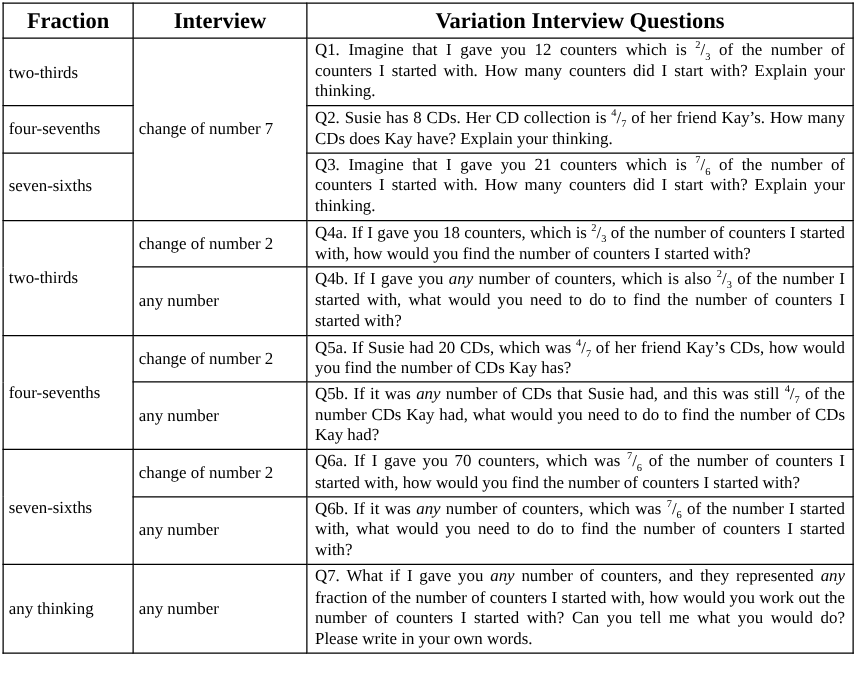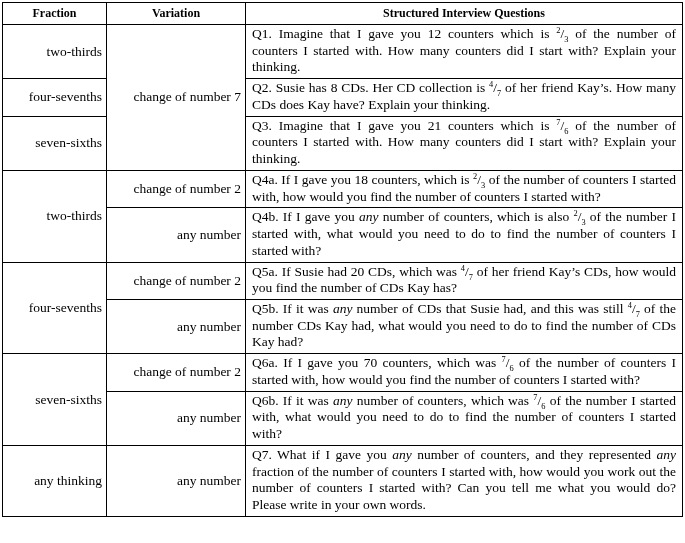--- a/index.html
+++ b/index.html
@@ -26,24 +26,24 @@
   }
   table.iq th,
   table.iq td {
     border: 1px solid #000;
   }
   table.iq th {
     font-weight: bold;
     text-align: center;
     vertical-align: middle;
     padding: 3px 4px;
-    font-size: 12px;
+    font-size: 18px;
   }
   td.c {
-    text-align: right;
+    text-align: left;
     vertical-align: middle;
     padding: 2px 4px;
   }
   td.q {
     text-align: justify;
     vertical-align: top;
     padding: 1px 6px 2px 6px;
     line-height: 1.24;
   }
   sup {
@@ -67,22 +67,22 @@
 <div class="page">
   <table class="iq">
     <colgroup>
       <col style="width:104px">
       <col style="width:139px">
       <col>
     </colgroup>
     <thead>
       <tr>
         <th>Fraction</th>
-        <th>Variation</th>
-        <th>Structured Interview Questions</th>
+        <th>Interview</th>
+        <th>Variation Interview Questions</th>
       </tr>
     </thead>
     <tbody>
       <tr>
         <td class="c">two-thirds</td>
         <td class="c" rowspan="3">change of number 7</td>
         <td class="q">Q1. Imagine that I gave you 12 counters which is <span class="frac"><sup>2</sup>/<sub>3</sub></span> of the number of counters I started with. How many counters did I start with? Explain your thinking.</td>
       </tr>
       <tr>
         <td class="c">four-sevenths</td>

